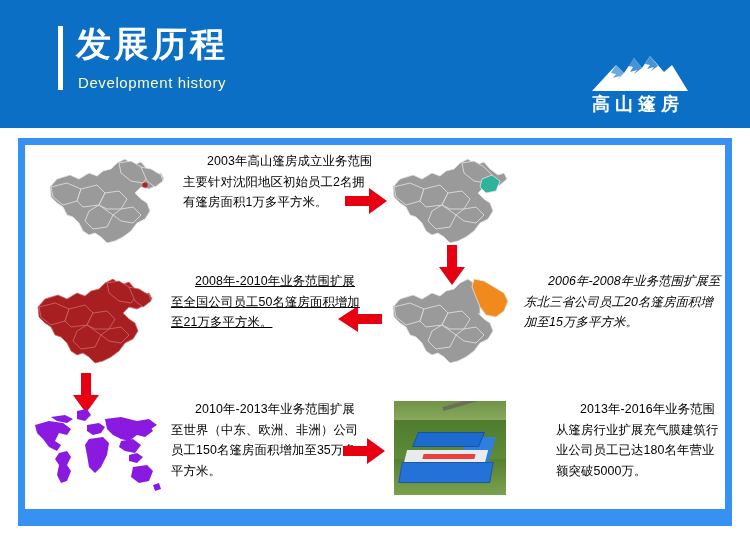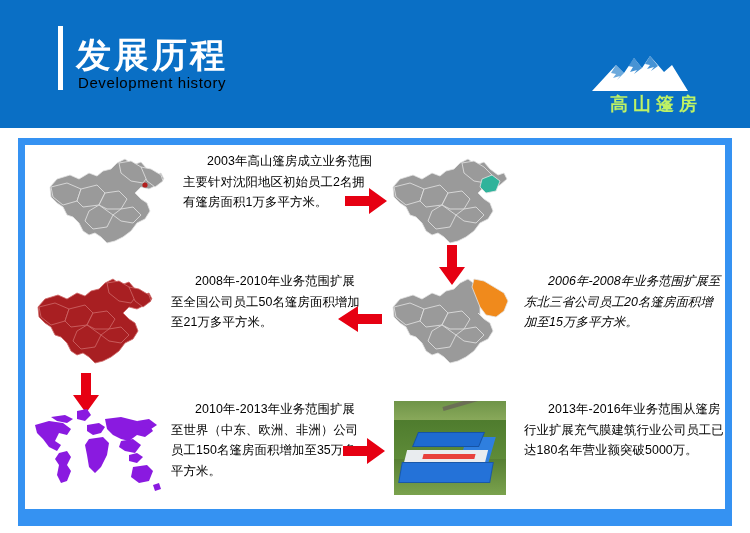--- a/index.html
+++ b/index.html
@@ -34,48 +34,47 @@
   }
   .header-title {
     position: absolute;
     left: 76px; top: 23px;
     color: #ffffff;
     font-size: 35px;
     font-weight: bold;
     letter-spacing: 3px;
     line-height: 42px;
     white-space: nowrap;
-    margin-top: 11px;
   }
   .header-sub {
     position: absolute;
     left: 78px; top: 74px;
-    color: #000000;
+    color: #fef9c3;
     font-size: 15px;
     letter-spacing: 0.6px;
     white-space: nowrap;
   }
 
   
   .logo {
     position: absolute;
     right: 48px; top: 52px;
     width: 128px; height: 66px;
   }
   .logo-mark {
     position: absolute;
     left: 16px; top: 0;
     width: 100px; height: 40px;
   }
   .logo-text {
     position: absolute;
     left: 0; top: 40px;
     width: 128px;
-    text-align: right;
-    color: #bef264;
+    text-align: center;
+    color: #ffffff;
     font-size: 18px;
     font-weight: bold;
     letter-spacing: 5px;
     white-space: nowrap;
   }
 
   
   .frame {
     position: absolute;
     left: 18px; top: 138px;
@@ -107,24 +106,24 @@
     font-size: 12.4px;
     line-height: 20.5px;
     color: #000000;
     text-indent: 24px;
     letter-spacing: 0.1px;
   }
 
   
   .cell-r1c1 { left: 12px;   top: 4px;   width: 340px; }
   .cell-r1c2 { left: 355px; top: 4px;   width: 345px; }
-  .cell-r2c1 { left: 0px;   top: 124px; width: 340px; }
+  .cell-r2c1 { left: 0px;   top: 124px; width: 340px; text-decoration: underline; }
   .cell-r2c2 { left: 355px; top: 124px; width: 345px; font-style: italic; }
   .cell-r3c1 { left: 0px;   top: 252px; width: 340px; }
-  .cell-r3c2 { left: 355px; top: 252px; width: 345px; }
+  .cell-r3c2 { left: 355px; top: 252px; width: 345px; gap: 32px; }
 
   .cell-r1c2 .cell-media,
   .cell-r2c2 .cell-media,
   .cell-r3c2 .cell-media { width: 138px; }
 
   
   .arrow { position: absolute; }
   .arrow svg { display: block; }
   .arrow-r1 { left: 320px; top: 42px; }
   .arrow-down-right { left: 413px; top: 100px; }

